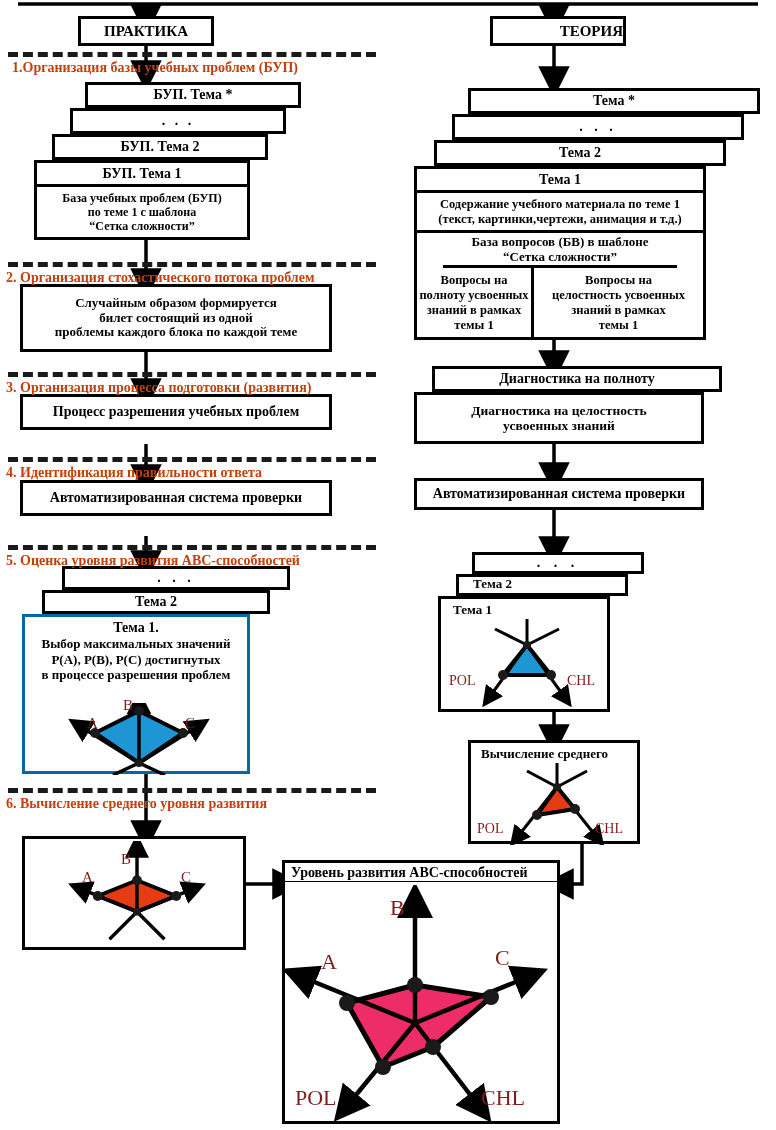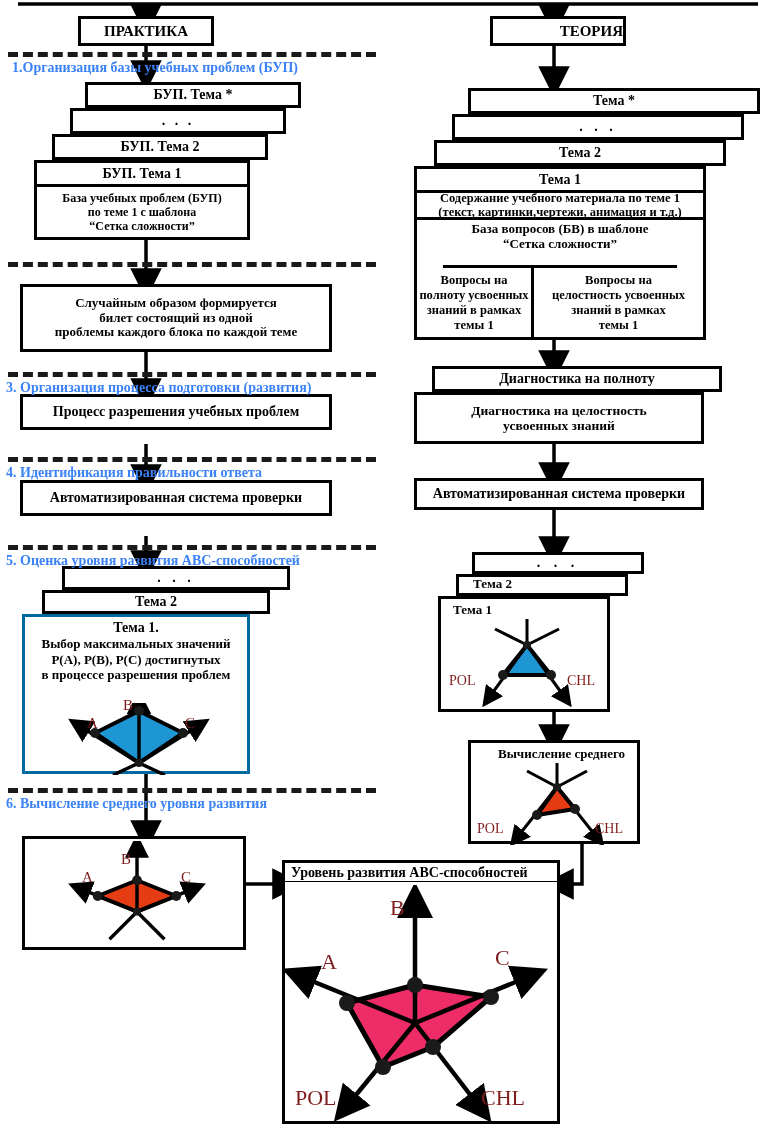--- a/index.html
+++ b/index.html
@@ -22,21 +22,21 @@
     justify-content:center;
     text-align:center;
     font-weight:bold;
     line-height:1.12;
     color:#000;
   }
   .box.stack { z-index:1; }
   .txt { display:block; width:100%; }
   .hdr {
     position:absolute;
-    color:#3b82f6;
+    color:#c2410c;
     font-weight:bold;
     font-family:"Liberation Serif", serif;
     white-space:nowrap;
     z-index:6;
   }
   .dashline {
     position:absolute;
     height:0;
     border-top:5px dashed #1a1a1a;
     z-index:2;
@@ -88,20 +88,21 @@
   </div>
 
   <div class="dashline" style="left:8px; top:52px; width:368px;"></div>
   <div class="dashline" style="left:8px; top:262px; width:368px;"></div>
   <div class="dashline" style="left:8px; top:372px; width:368px;"></div>
   <div class="dashline" style="left:8px; top:457px; width:368px;"></div>
   <div class="dashline" style="left:8px; top:545px; width:368px;"></div>
   <div class="dashline" style="left:8px; top:788px; width:368px;"></div>
 
   <div class="hdr" style="left:12px; top:60px; font-size:14px;">1.Организация базы учебных проблем (БУП)</div>
+  <div class="hdr" style="left:6px; top:270px; font-size:14px;">2. Организация стохастического потока проблем</div>
   <div class="hdr" style="left:6px; top:380px; font-size:14px;">3. Организация процесса подготовки (развития)</div>
   <div class="hdr" style="left:6px; top:465px; font-size:14px;">4. Идентификация правильности ответа</div>
   <div class="hdr" style="left:6px; top:553px; font-size:14px;">5. Оценка уровня развития АВС-способностей</div>
   <div class="hdr" style="left:6px; top:796px; font-size:14px;">6. Вычисление среднего уровня развития</div>
 
   <div class="box stack" style="left:85px; top:82px; width:216px; height:26px; font-size:14px; z-index:1; align-items:flex-start; padding-top:2px;">
     <span class="txt">БУП. Тема *</span>
   </div>
   <div class="box stack" style="left:70px; top:108px; width:216px; height:26px; font-size:14px; z-index:2; letter-spacing:3px; align-items:flex-start; padding-top:2px;">
     <span class="txt">. . .</span>
@@ -208,21 +209,21 @@
     <span class="txt">. . .</span>
   </div>
   <div class="box stack" style="left:434px; top:140px; width:292px; height:26px; font-size:14px; z-index:3; align-items:flex-start; padding-top:2px;">
     <span class="txt">Тема 2</span>
   </div>
 
   <div style="position:absolute; left:414px; top:166px; width:292px; height:174px; background:#fff; border:3px solid #000; z-index:4;">
     <div style="height:24px; border-bottom:3px solid #000; display:flex; align-items:center; justify-content:center; font-weight:bold; font-size:14px;">
       <span>Тема 1</span>
     </div>
-    <div style="height:27px; border-bottom:3px solid #000; display:flex; flex-direction:column; align-items:center; justify-content:center; font-weight:bold; font-size:12.5px; line-height:1.15;">
+    <div style="height:40px; border-bottom:3px solid #000; display:flex; flex-direction:column; align-items:center; justify-content:center; font-weight:bold; font-size:12.5px; line-height:1.15;">
       <span>Содержание учебного материала по теме 1</span>
       <span>(текст, картинки,чертежи, анимация и т.д.)</span>
     </div>
     <div style="height:33px; display:flex; flex-direction:column; align-items:center; justify-content:center; font-weight:bold; font-size:13px; line-height:1.15;">
       <span>База вопросов (БВ) в шаблоне</span>
       <span>“Сетка сложности”</span>
     </div>
     <div style="position:absolute; left:26px; right:26px; top:96px; border-top:3px solid #000;"></div>
     <div style="position:absolute; left:0; top:99px; width:100%; height:69px; display:flex;">
       <div style="flex:0 0 117px; border-right:3px solid #000; display:flex; flex-direction:column; align-items:center; justify-content:center; font-weight:bold; font-size:12.5px; line-height:1.2;">
@@ -279,21 +280,21 @@
       </g>
       <circle cx="62" cy="58" r="5" fill="#1a1a1a"></circle>
       <circle cx="110" cy="58" r="5" fill="#1a1a1a"></circle>
       <circle cx="86" cy="28" r="4" fill="#1a1a1a"></circle>
     </svg>
     <span class="axlabel" style="left:8px; top:74px; font-size:14px;">POL</span>
     <span class="axlabel" style="left:126px; top:74px; font-size:14px;">CHL</span>
   </div>
 
   <div style="position:absolute; left:468px; top:740px; width:172px; height:104px; background:#fff; border:3px solid #000; z-index:3;">
-    <div style="font-weight:bold; font-size:13px; padding:3px 1px 0 10px;margin-left:17px;">
+    <div style="font-weight:bold; font-size:13px; padding:3px 1px 0 10px;">
       <span>Вычисление среднего</span>
     </div>
     <svg viewBox="0 0 172 82" style="position:absolute; left:0; top:20px; width:172px; height:82px;">
       <defs>
         <marker id="a5" markerWidth="7" markerHeight="7" refX="2" refY="3.5" orient="auto">
           <path d="M0,0 L7,3.5 L0,7 Z" fill="#000"></path>
         </marker>
       </defs>
       <polygon points="86,24 66,52 104,46" fill="#E63C14" stroke="#000" stroke-width="4" stroke-linejoin="round"></polygon>
       <g stroke="#000" stroke-width="3" fill="none">

